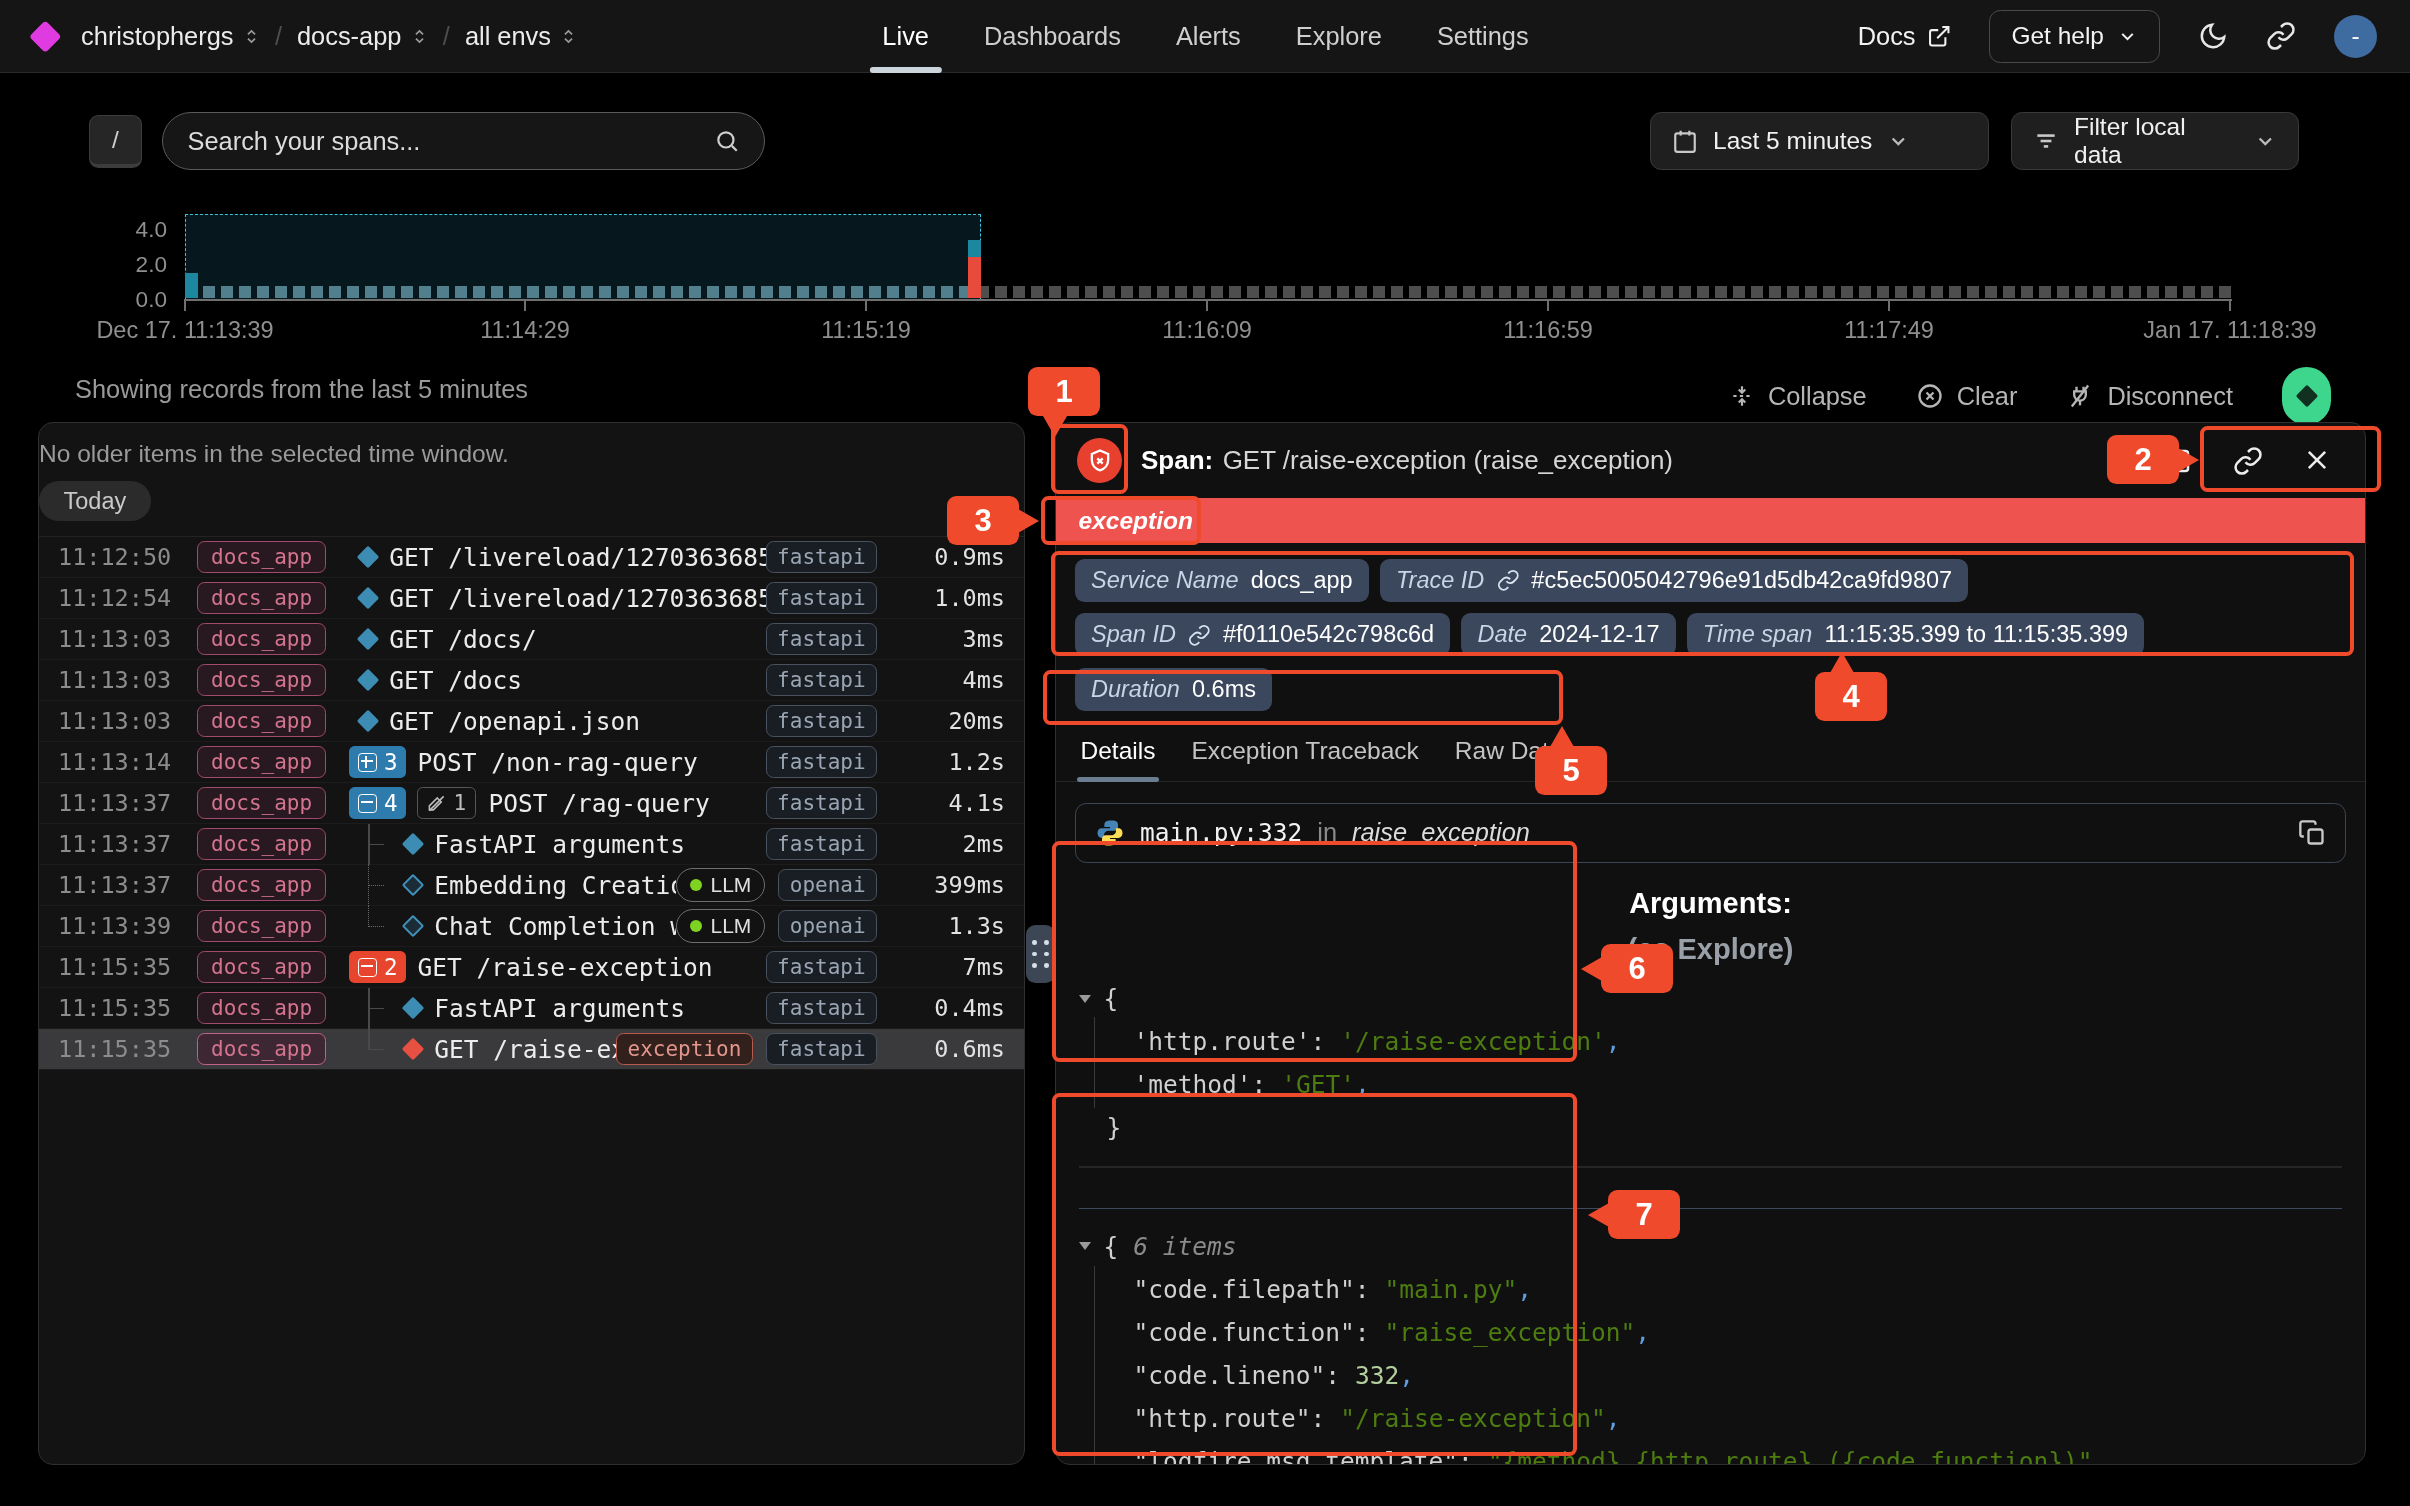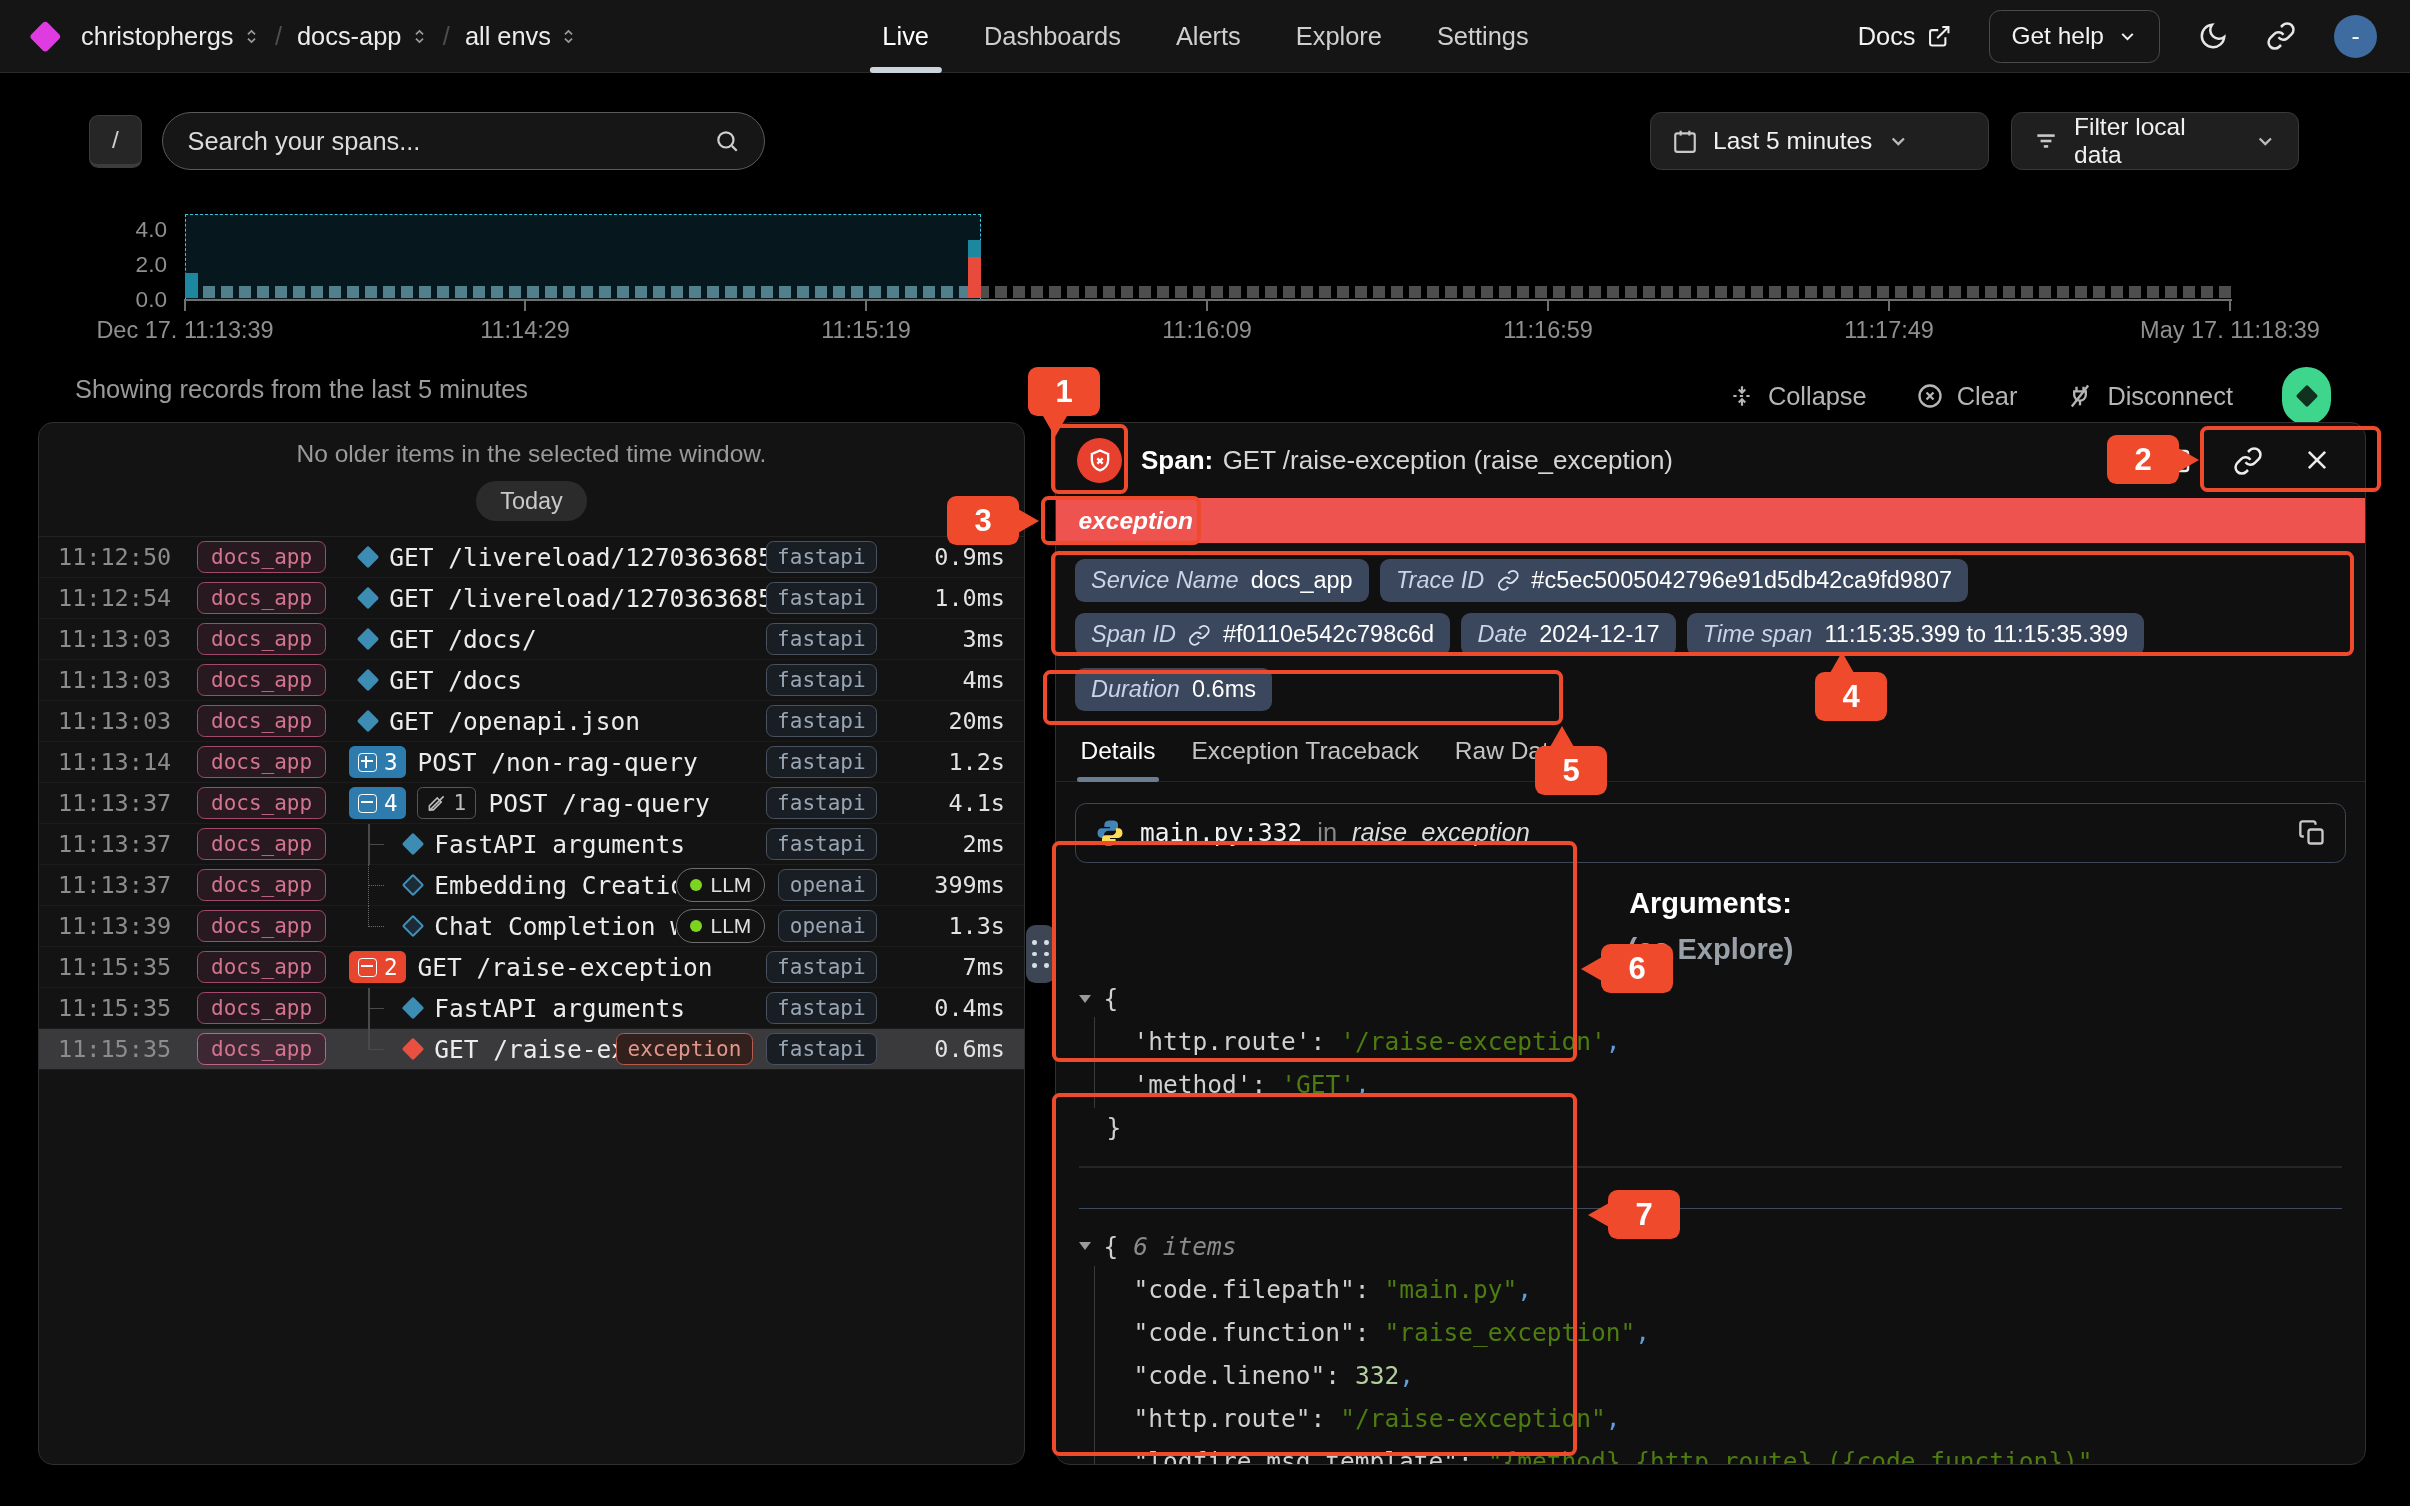--- a/index.html
+++ b/index.html
@@ -61,21 +61,21 @@
   .showing { position:absolute; left:75px; top:375px; font-size:25.4px; color:#9a9a9a; }
   .sbtns { position:absolute; right:79px; top:367px; display:flex; align-items:center; gap:49px; }
   .sbtn { display:flex; align-items:center; gap:13px; font-size:25.4px; color:#b5b5b5; cursor:pointer; }
   .livepill { width:49px; height:58px; border-radius:26px; background:#3dd68c; display:flex; align-items:center;
               justify-content:center; cursor:pointer; }
   .livepill i { width:16px; height:16px; background:#12301f; transform:rotate(45deg); border-radius:1.9px; }
 
   
   .lp { position:absolute; left:38px; top:422px; width:987px; height:1043px; background:#131313;
         border:1.9px solid #303030; border-radius:15px; overflow:hidden; }
-  .lp-top { text-align:center; padding:17px 0 15px; }
+  .lp-top { padding:17px 0 15px; }
   .notice { font-size:24.5px; color:#9a9a9a; }
   .today { display:inline-flex; margin-top:13px; height:40px; align-items:center; padding:0 24.5px; background:#2b2b2b;
            border-radius:21px; font-size:23.5px; color:#c9c9c9; cursor:pointer; }
   .rows { border-top:0.9px solid #232323; }
   .row { display:flex; align-items:center; height:41px; padding:0 19px; border-bottom:0.9px solid #1c1c1c; cursor:pointer; }
   .row.selected { background:#3a3a3d; }
   .t { width:139px; flex:none; font-family:"DejaVu Sans Mono",monospace; font-size:23.5px; color:#8c8c8c; }
   .svcb { flex:none; height:32px; padding:0 13px; border:1.9px solid #a14a6b; background:#281820; border-radius:7.5px;
           color:#d4748f; font-family:"DejaVu Sans Mono",monospace; font-size:21px; display:flex; align-items:center;
           margin-right:21px; }
@@ -314,21 +314,21 @@
   <div class="xtick" style="left:1206px;"></div>
   <div class="xtick" style="left:1547px;"></div>
   <div class="xtick" style="left:1888px;"></div>
   <div class="xtick" style="left:2229px;"></div>
   <span class="xlab" style="left:185px;">Dec 17. 11:13:39</span>
   <span class="xlab" style="left:525px;">11:14:29</span>
   <span class="xlab" style="left:866px;">11:15:19</span>
   <span class="xlab" style="left:1207px;">11:16:09</span>
   <span class="xlab" style="left:1548px;">11:16:59</span>
   <span class="xlab" style="left:1889px;">11:17:49</span>
-  <span class="xlab" style="left:2230px;">May 17. 11:18:39</span>
+  <span class="xlab" style="left:2230px;">Jan 17. 11:18:39</span>
 </div>
 
 <div class="showing">Showing records from the last 5 minutes</div>
 <div class="sbtns">
   <div class="sbtn">
     <svg width="26" height="26" viewBox="0 0 24 24" fill="none" stroke="currentColor" stroke-width="2">
         <path d="M12 3v5"></path>
         <path d="M9 6l3 3 3-3"></path>
         <line x1="4" y1="12" x2="20" y2="12" stroke-dasharray="3 3"></line>
         <path d="M12 21v-5"></path>

